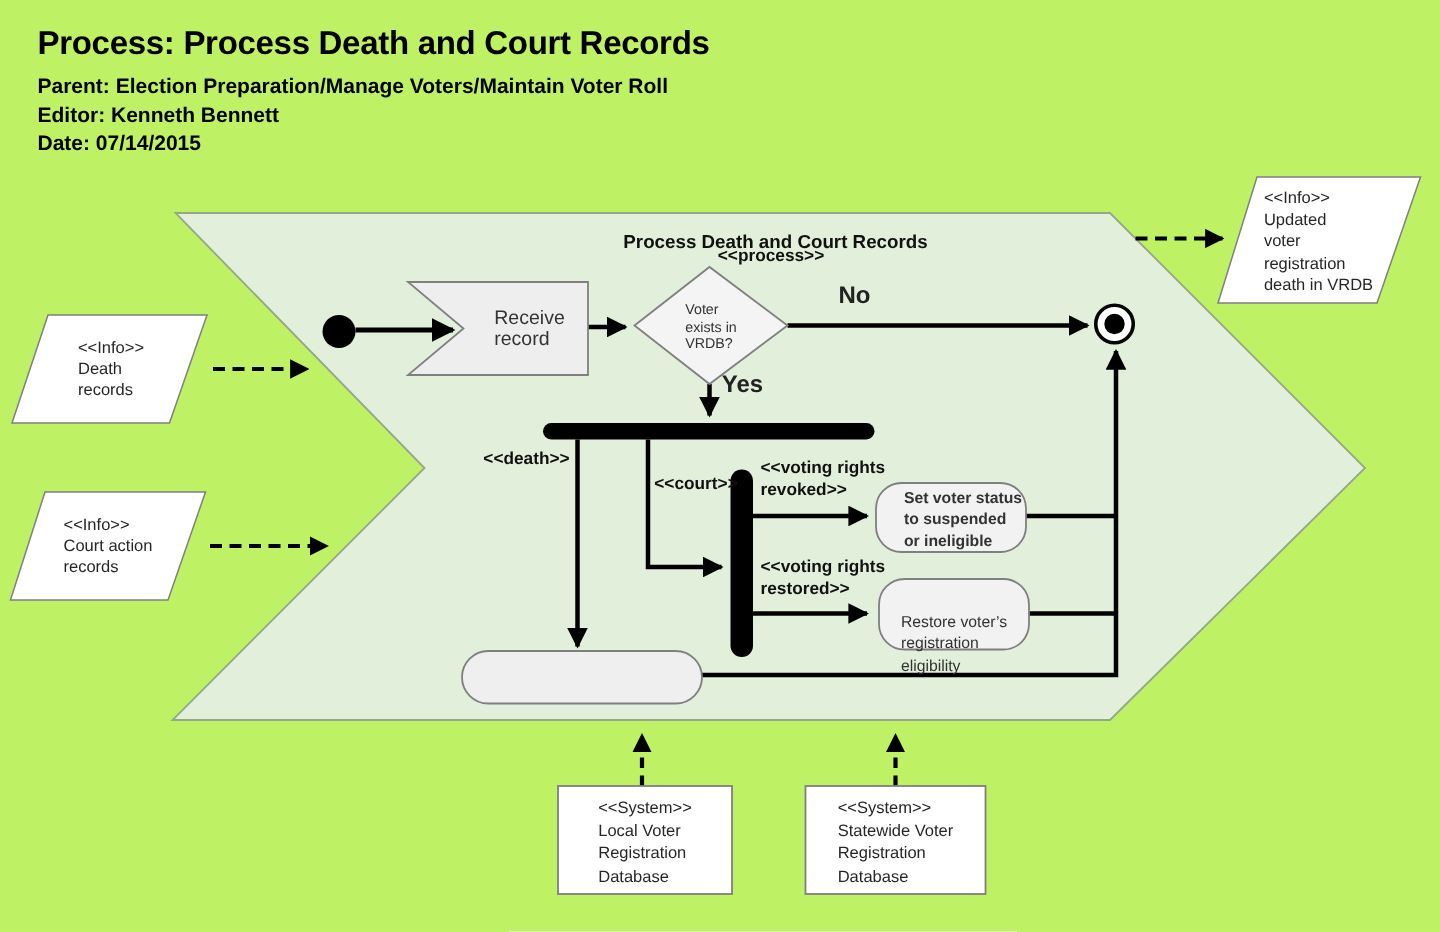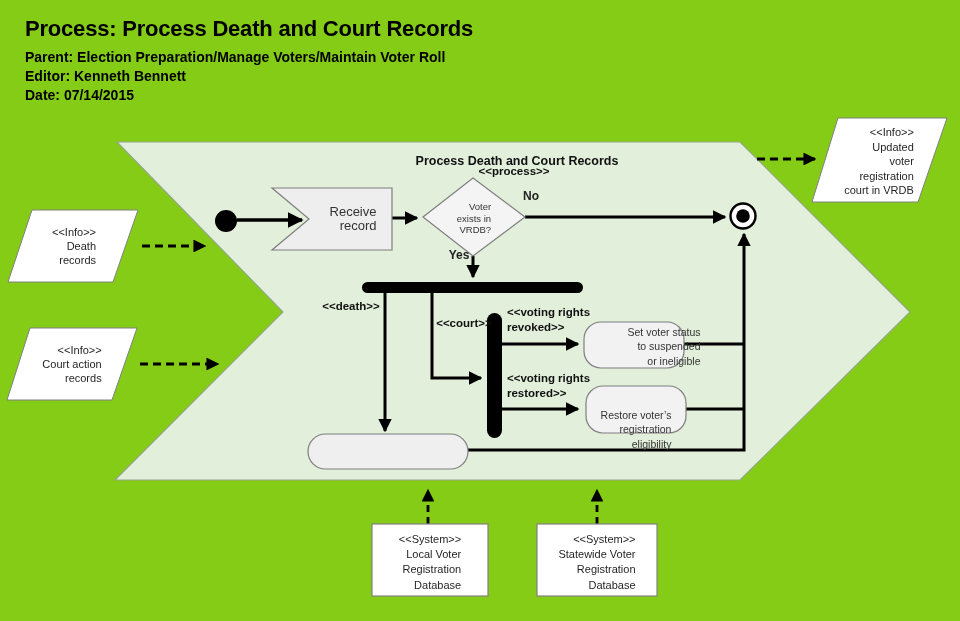--- a/index.html
+++ b/index.html
@@ -1,33 +1,33 @@
 <!DOCTYPE html>
 <html><head>
 <meta charset="utf-8">
 <style>
   html,body { margin:0; padding:0; background:#ffffff; }
   .canvas {
-    position:relative; width:960px; height:621px; background:#84cc16;
+    position:relative; width:960px; height:621px; background:#bef264;
     font-family:"Liberation Sans", sans-serif; overflow:hidden;
   }
   svg.layer { position:absolute; left:0; top:0; }
   .t { position:absolute; color:#262626; white-space:nowrap;
        font-family:"Liberation Sans", sans-serif; }
-  .c { transform:translateX(-50%); text-align:right; }
+  .c { transform:translateX(-50%); text-align:left; }
   .title  { font-size:22px; font-weight:bold; color:#000; letter-spacing:-0.2px; }
   .meta   { font-size:14px; font-weight:bold; color:#000; }
   .ph1    { font-size:11.5px; font-weight:bold; color:#111; }
   .ph2    { font-size:12.5px; font-weight:bold; color:#111; }
   .lbl    { font-size:11px; line-height:14px; color:#262626; }
   .lblb   { font-size:11.5px; font-weight:bold; color:#111; line-height:15px; }
   .node   { font-size:13px; color:#333; line-height:14px; }
   .nodesm { font-size:10.5px; color:#333; line-height:14.3px; }
   .tiny   { font-size:9.5px; color:#333; line-height:11.5px; }
-  .guide  { font-size:12px; color:#222; font-weight:bold; }
+  .guide  { font-size:16px; color:#222; font-weight:bold;margin-left:36px; }
 </style>
 </head>
 <body>
 
 <div class="canvas">
 
   <svg class="layer" width="960" height="621" viewBox="0 0 960 621">
     <defs>
       <marker id="arw" viewBox="0 0 10 10" refX="9" refY="5" markerWidth="4.6" markerHeight="4.6" orient="auto">
         <path d="M0,0 L10,5 L0,10 Z" fill="#000"></path>
@@ -96,21 +96,21 @@
     <div>&lt;&lt;Info&gt;&gt;</div>
     <div>Court action</div>
     <div>records</div>
   </div>
 
   <div class="t c lbl" style="left:879px; top:125px; line-height:14.5px;">
     <div>&lt;&lt;Info&gt;&gt;</div>
     <div>Updated</div>
     <div>voter</div>
     <div>registration</div>
-    <div>court in VRDB</div>
+    <div>death in VRDB</div>
   </div>
 
   <div class="t c node" style="left:353px; top:205px;">
     <div>Receive</div>
     <div>record</div>
   </div>
 
   <div class="t c tiny" style="left:474px; top:201px;">
     <div>Voter</div>
     <div>exists in</div>
@@ -124,21 +124,21 @@
 
   <div class="t lblb" style="left:507px; top:305px;">
     <div>&lt;&lt;voting rights</div>
     <div>revoked&gt;&gt;</div>
   </div>
   <div class="t lblb" style="left:507px; top:371px;">
     <div>&lt;&lt;voting rights</div>
     <div>restored&gt;&gt;</div>
   </div>
 
-  <div class="t c nodesm" style="left:664px; top:325px;">
+  <div class="t c nodesm" style="left:642px; top:325px;font-weight:bold;">
     <div>Set voter status</div>
     <div>to suspended</div>
     <div>or ineligible</div>
   </div>
   <div class="t c nodesm" style="left:636px; top:408px;">
     <div>Restore voter’s</div>
     <div>registration</div>
     <div>eligibility</div>
   </div>
 

